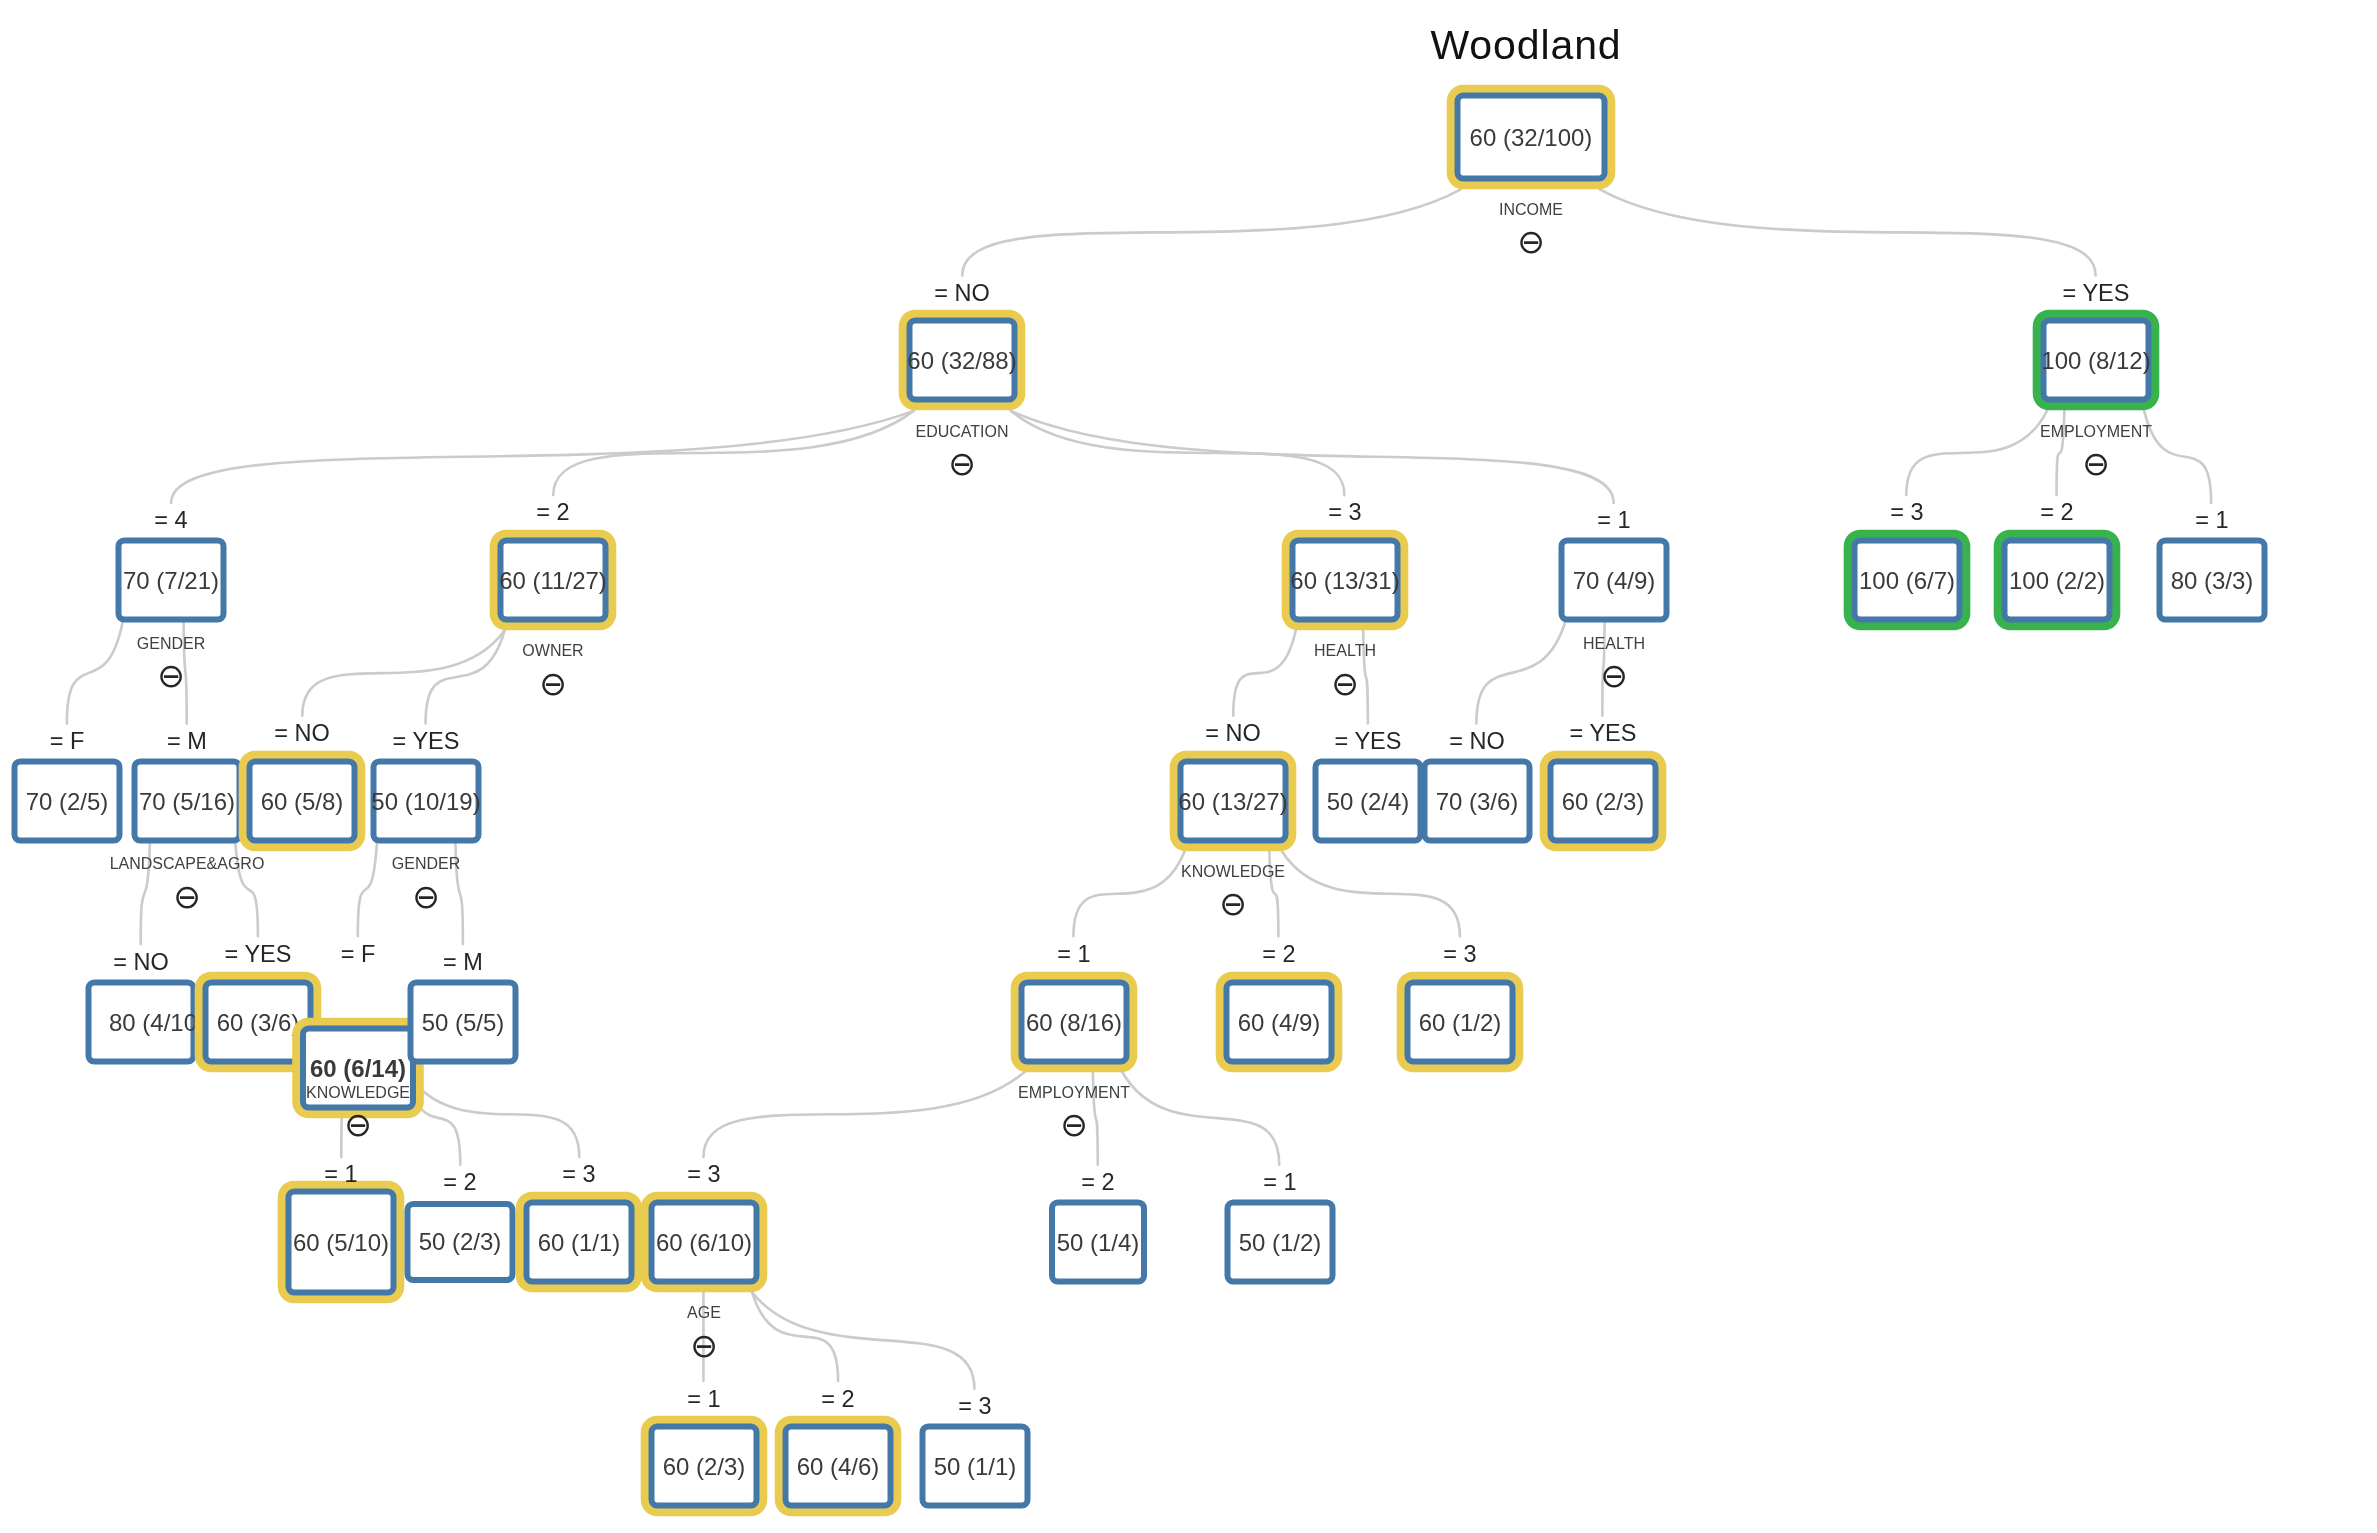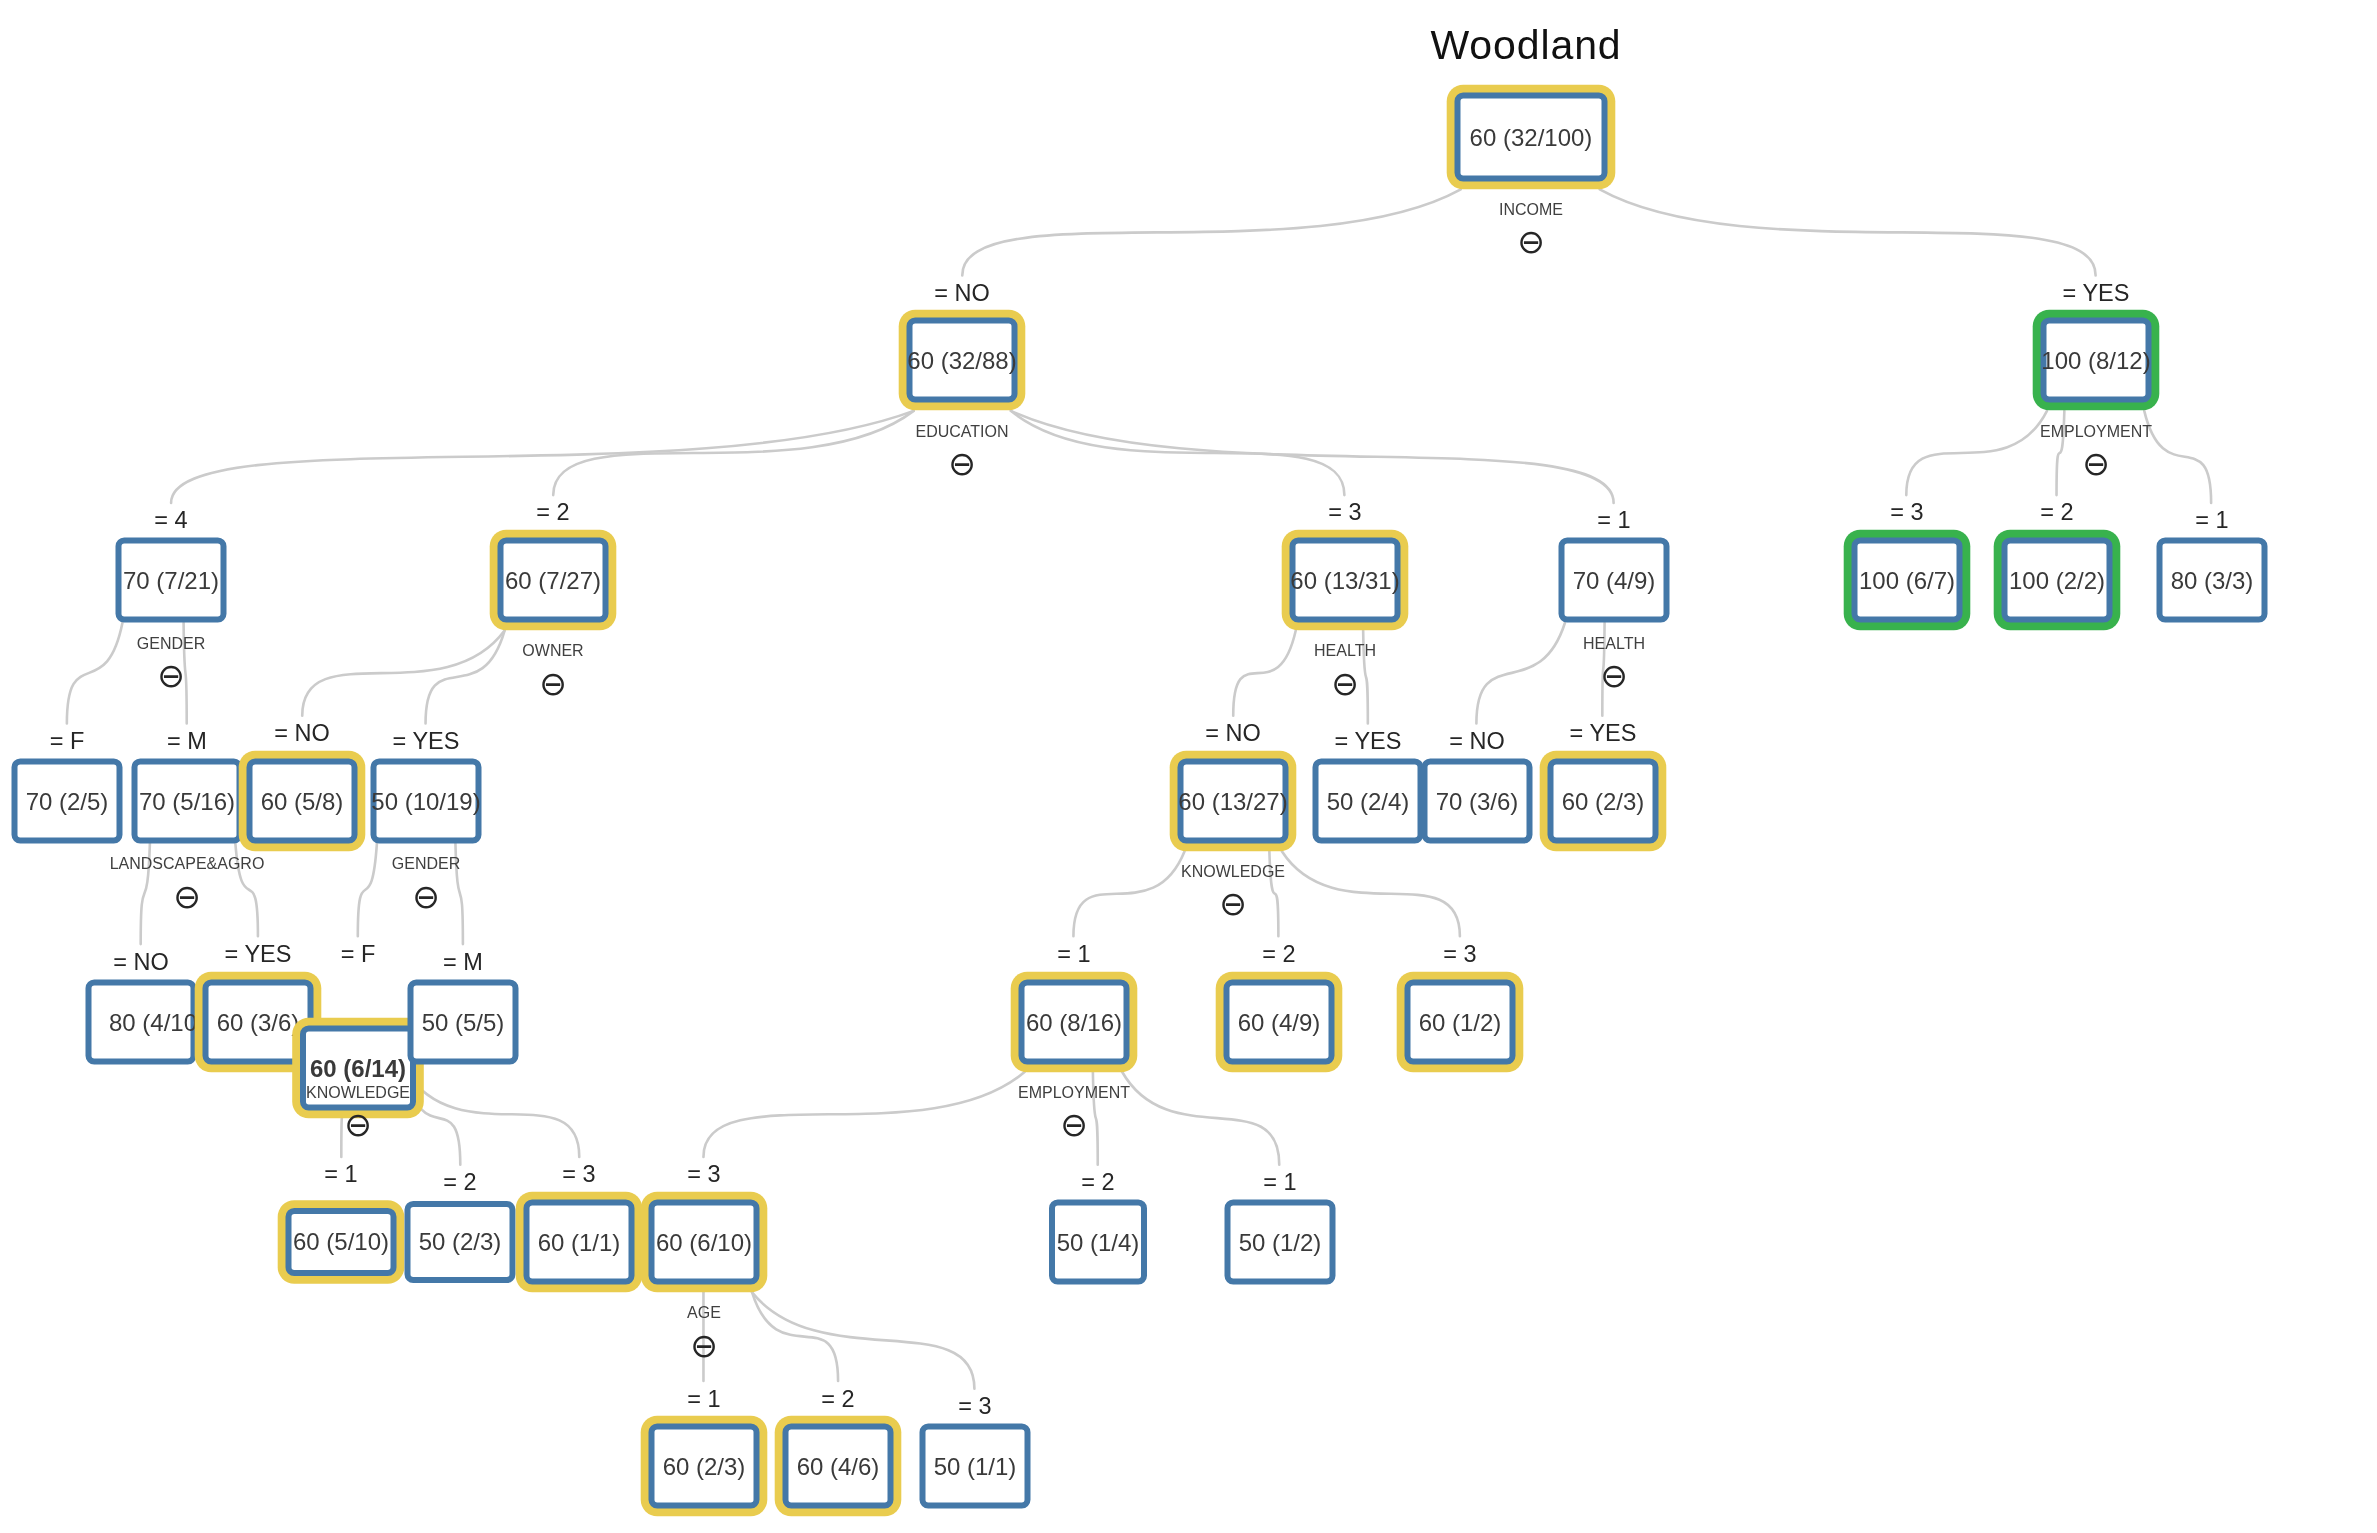--- a/index.html
+++ b/index.html
@@ -86,21 +86,21 @@
       <div class="edge-label" style="left: 2096px; top: 293px;">= YES</div>
       <div class="split-label" style="left: 2096px; top: 432px;">EMPLOYMENT</div>
       <div class="minus-icon" style="left: 2096px; top: 463px;">⊖</div>
       <div class="node blue" style="left: 171px; top: 580px; width: 111px; height: 85px;">
         <div class="value">70 (7/21)</div>
       </div>
       <div class="edge-label" style="left: 171px; top: 520px;">= 4</div>
       <div class="split-label" style="left: 171px; top: 644px;">GENDER</div>
       <div class="minus-icon" style="left: 171px; top: 675px;">⊖</div>
       <div class="node yellow" style="left: 553px; top: 580px; width: 111px; height: 85px;">
-        <div class="value">60 (7/27)</div>
+        <div class="value">60 (11/27)</div>
       </div>
       <div class="edge-label" style="left: 553px; top: 512px;">= 2</div>
       <div class="split-label" style="left: 553px; top: 651px;">OWNER</div>
       <div class="minus-icon" style="left: 553px; top: 683px;">⊖</div>
       <div class="node yellow" style="left: 1345px; top: 580px; width: 111px; height: 85px; align-items: center;">
         <div class="value">60 (13/31)</div>
       </div>
       <div class="edge-label" style="left: 1345px; top: 512px;">= 3</div>
       <div class="split-label" style="left: 1345px; top: 651px;">HEALTH</div>
       <div class="minus-icon" style="left: 1345px; top: 683px;">⊖</div>
@@ -185,21 +185,21 @@
       <div class="split-label" style="left: 1074px; top: 1093px;">EMPLOYMENT</div>
       <div class="minus-icon" style="left: 1074px; top: 1124px;">⊖</div>
       <div class="node yellow" style="left: 1279px; top: 1022px; width: 111px; height: 85px;">
         <div class="value">60 (4/9)</div>
       </div>
       <div class="edge-label" style="left: 1279px; top: 954px;">= 2</div>
       <div class="node yellow" style="left: 1460px; top: 1022px; width: 111px; height: 85px;">
         <div class="value">60 (1/2)</div>
       </div>
       <div class="edge-label" style="left: 1460px; top: 954px;">= 3</div>
-      <div class="node yellow" style="left: 341px; top: 1242px; width: 111px; height: 68px;">
+      <div class="node yellow" style="left: 341px; top: 1242px; width: 111px; height: 107px;">
         <div class="value">60 (5/10)</div>
       </div>
       <div class="edge-label" style="left: 341px; top: 1174px;">= 1</div>
       <div class="node blue" style="left: 460px; top: 1242px; width: 111px; height: 82px;">
         <div class="value">50 (2/3)</div>
       </div>
       <div class="edge-label" style="left: 460px; top: 1182px;">= 2</div>
       <div class="node yellow" style="left: 579px; top: 1242px; width: 111px; height: 85px;">
         <div class="value">60 (1/1)</div>
       </div>

